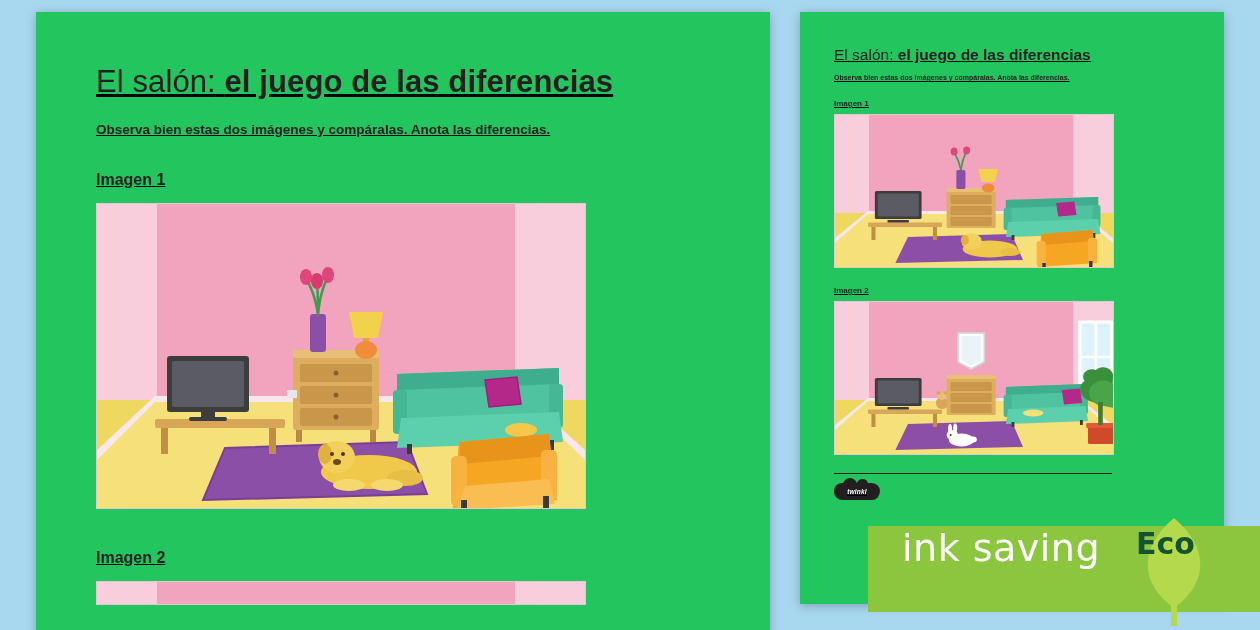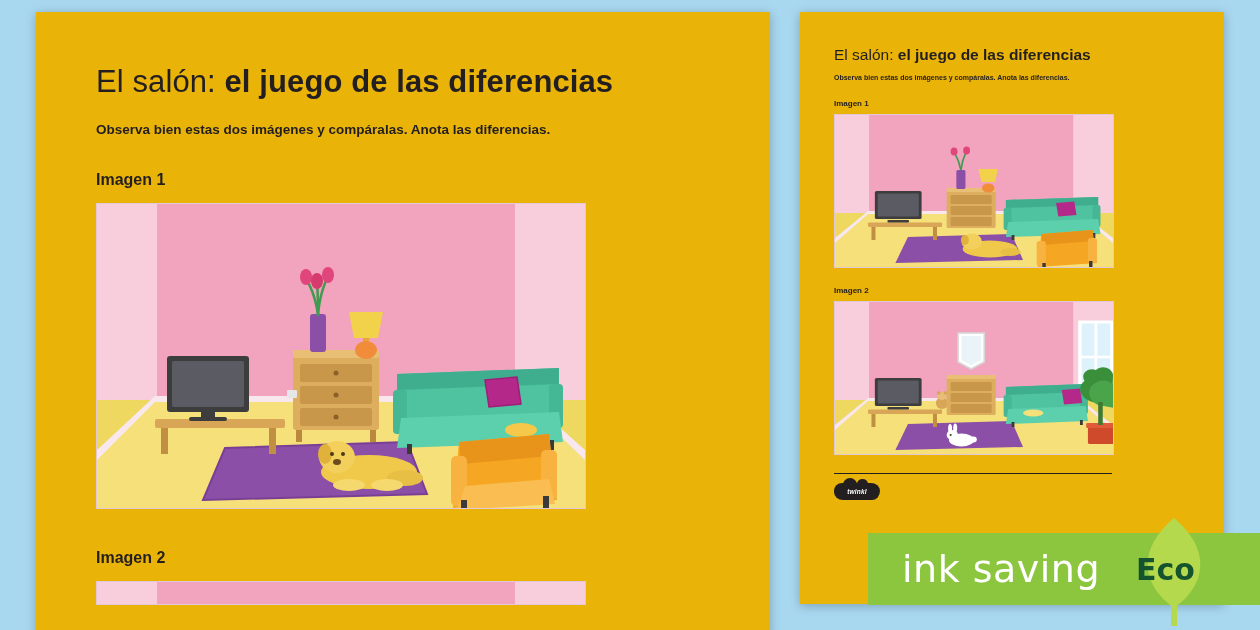--- a/index.html
+++ b/index.html
@@ -11,22 +11,23 @@
     height: 630px;
     background: #a8d8f0;
     font-family: "Liberation Sans", sans-serif;
     overflow: hidden;
     position: relative;
   }
 
   
   .sheet {
     position: absolute;
-    background: #eab308;
+    background: #22c55e;
     box-shadow: 0 2px 10px rgba(0,0,0,0.25);
+    text-decoration: underline;
   }
   #sheet-main {
     left: 36px;
     top: 12px;
     width: 734px;
     height: 625px;
   }
   #sheet-preview {
     left: 800px;
     top: 12px;
@@ -157,24 +158,24 @@
     right: 0;
     bottom: 22px;
     width: 420px;
     height: 78px;
     display: flex;
     align-items: center;
     justify-content: flex-end;
   }
   .eco-bar {
     background: #8cc63f;
-    height: 72px;
+    height: 86px;
     width: 392px;
     display: flex;
-    align-items: center;
+    align-items: flex-start;
     padding-left: 34px;
     box-sizing: border-box;
   }
   .eco-ink {
     font-size: 38px;
     color: #ffffff;
     font-family: "DejaVu Sans", sans-serif;
     letter-spacing: 0.5px;
   }
   .eco-word {

